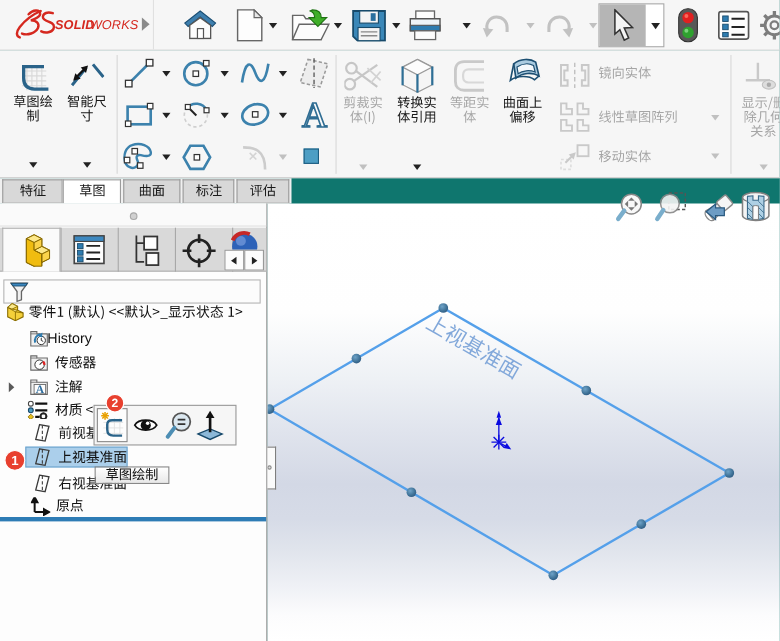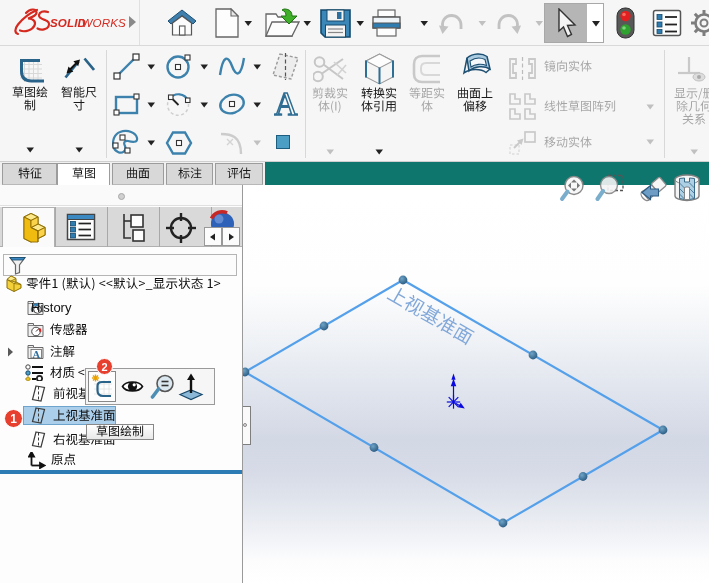--- a/index.html
+++ b/index.html
@@ -511,21 +511,21 @@
       <path d="M3.4 3.7V4.3H6.1V3.7ZM3.1 5.0V5.6H6.1V5.0ZM8.3 5.0V5.6H11.4V5.0ZM8.3 3.7V4.3H11.1V3.7ZM2 2.4V4.6H2.8V3.1H6.8V5.0H7.7V3.1H11.7V4.6H12.6V2.4H7.7V1.7H11.8V1.0H2.7V1.7H6.8V2.4ZM6.4 7.3C6.8 7.6 7.2 8 7.4 8.3H3.1V9.0H10.0C9.2 9.5 8.2 10.1 7.4 10.4C6.6 10.1 5.7 9.8 5 9.7L4.6 10.3C6.2 10.7 8.4 11.5 9.5 12.1L10 11.4C9.6 11.2 9 11 8.5 10.8C9.5 10.2 10.8 9.4 11.5 8.7L10.9 8.2L10.8 8.3H7.6L8.1 7.9C7.9 7.6 7.4 7.2 7 6.9ZM7.4 5.3C6.1 6.3 3.6 7.2 1.4 7.7C1.6 7.8 1.9 8.1 2 8.3C3.7 7.9 5.6 7.3 7.1 6.4C8.5 7.2 10.9 7.9 12.6 8.3C12.7 8.1 13 7.7 13.1 7.5C11.4 7.2 9.1 6.6 7.8 6.0L8.2 5.8Z M17.7 6.7V7.7H21.2V12.0H22.2V7.7H25.6V6.7H22.2V4.0H25.1V3.1H22.2V0.6H21.2V3.1H19.6C19.7 2.5 19.9 1.9 20 1.3L19.1 1.1C18.8 2.8 18.3 4.4 17.6 5.4C17.8 5.5 18.2 5.8 18.4 5.9C18.7 5.4 19 4.7 19.3 4.0H21.2V6.7ZM17.1 0.5C16.4 2.4 15.3 4.3 14.1 5.5C14.3 5.8 14.5 6.2 14.6 6.5C15 6 15.4 5.5 15.8 5.0V12.0H16.7V3.5C17.2 2.7 17.6 1.7 17.9 0.8Z M27.5 11.0H32.5V10.1H30.7V1.8H29.8C29.3 2.1 28.7 2.3 27.9 2.5V3.2H29.5V10.1H27.5Z M39.5 13.4 40.2 13.1C39.1 11.4 38.6 9.2 38.6 7.1C38.6 5 39.1 2.9 40.2 1.1L39.5 0.8C38.4 2.7 37.7 4.7 37.7 7.1C37.7 9.6 38.4 11.6 39.5 13.4Z M50.5 1.5C51 2.1 51.6 3 51.9 3.5L52.5 3.1C52.2 2.6 51.6 1.8 51.1 1.1ZM43 2.2C43.2 2.8 43.4 3.6 43.4 4.2L43.9 4.0C43.9 3.5 43.7 2.7 43.5 2.1ZM43.5 9.5C43.6 10.2 43.7 11.1 43.6 11.7L44.3 11.6C44.3 11 44.2 10.1 44.1 9.4ZM44.7 9.5C44.9 10.1 45.1 11 45.1 11.5L45.8 11.3C45.7 10.8 45.5 10 45.3 9.4ZM46 9.4C46.2 9.9 46.5 10.6 46.5 11.0L47.1 10.8C47.1 10.4 46.8 9.7 46.6 9.2ZM42.4 9.2C42.2 9.9 41.8 10.9 41.4 11.5L42 11.8C42.4 11.2 42.8 10.2 43 9.5ZM45.6 2.1C45.5 2.7 45.2 3.6 45.1 4.1L45.5 4.3C45.7 3.8 45.9 3 46.2 2.3ZM49.5 0.5V3.3L49.5 4.1H47.4V5.0H49.5C49.3 7.1 48.8 9.4 47 11.4C47.2 11.6 47.5 11.8 47.7 11.9C49 10.4 49.7 8.7 50 7.0C50.5 9.2 51.3 10.9 52.6 11.9C52.7 11.7 53 11.4 53.2 11.2C51.7 10.1 50.8 7.7 50.3 5.0H52.8V4.1H50.3L50.3 3.3V0.5ZM42.8 1.6H44.3V4.7H42.8ZM44.9 1.6H46.3V4.7H44.9ZM42 6.3V7.0H44.2V8.0L41.7 8.1L41.8 9.0C43.2 8.9 45.2 8.8 47.2 8.6L47.2 7.8L45 8.0V7.0H47.0V6.3H45.0V5.4H47.0V0.9H42.1V5.4H44.2V6.3Z M55.4 1.3C56.1 1.9 56.9 2.7 57.3 3.2L58 2.5C57.6 2 56.7 1.3 56.1 0.7ZM61.4 0.5C61.4 4.8 61.5 9.1 58.3 11.3C58.6 11.5 58.9 11.8 59 12.0C60.7 10.8 61.5 9 62 6.9C62.4 8.7 63.3 10.8 65.1 12.0C65.2 11.8 65.5 11.5 65.8 11.3C63 9.5 62.5 5.6 62.3 4.4C62.4 3.1 62.4 1.8 62.4 0.5ZM54.3 4.4V5.3H56.4V9.6C56.4 10.2 55.9 10.6 55.7 10.8C55.8 11 56.1 11.3 56.2 11.5C56.4 11.3 56.7 11 59.1 9.3C59 9.1 58.9 8.8 58.8 8.5L57.3 9.6V4.4Z M67.6 13.4C68.8 11.6 69.4 9.6 69.4 7.1C69.4 4.7 68.8 2.7 67.6 0.8L66.9 1.1C68 2.9 68.5 5 68.5 7.1C68.5 9.2 68 11.4 66.9 13.1Z M80.3 9.2V8.2L77.3 7.1L75.4 6.4V6.3L77.3 5.6L80.3 4.5V3.5L74.3 5.9V6.8Z M87.4 9.2V8.2L84.4 7.1L82.6 6.4V6.3L84.4 5.6L87.4 4.5V3.5L81.4 5.9V6.8Z M97.6 1.5C98.1 2.1 98.7 3 99 3.5L99.6 3.1C99.3 2.6 98.7 1.8 98.2 1.1ZM90.1 2.2C90.3 2.8 90.5 3.6 90.5 4.2L91 4.0C91 3.5 90.8 2.7 90.6 2.1ZM90.6 9.5C90.7 10.2 90.8 11.1 90.7 11.7L91.4 11.6C91.4 11 91.3 10.1 91.2 9.4ZM91.8 9.5C92 10.1 92.2 11 92.2 11.5L92.9 11.3C92.8 10.8 92.6 10 92.4 9.4ZM93.1 9.4C93.3 9.9 93.6 10.6 93.6 11.0L94.2 10.8C94.2 10.4 93.9 9.7 93.7 9.2ZM89.5 9.2C89.3 9.9 88.9 10.9 88.5 11.5L89.1 11.8C89.5 11.2 89.9 10.2 90.1 9.5ZM92.7 2.1C92.6 2.7 92.3 3.6 92.2 4.1L92.6 4.3C92.8 3.8 93 3 93.3 2.3ZM96.6 0.5V3.3L96.6 4.1H94.5V5.0H96.6C96.4 7.1 95.9 9.4 94.1 11.4C94.3 11.6 94.6 11.8 94.8 11.9C96.1 10.4 96.8 8.7 97.1 7.0C97.6 9.2 98.4 10.9 99.7 11.9C99.8 11.7 100.1 11.4 100.3 11.2C98.8 10.1 97.9 7.7 97.4 5.0H99.9V4.1H97.4L97.4 3.3V0.5ZM89.9 1.6H91.4V4.7H89.9ZM92 1.6H93.4V4.7H92.0ZM89.1 6.3V7.0H91.3V8.0L88.8 8.1L88.9 9.0C90.3 8.9 92.3 8.8 94.3 8.6L94.3 7.8L92.1 8.0V7.0H94.1V6.3H92.1V5.4H94.1V0.9H89.2V5.4H91.3V6.3Z M102.5 1.3C103.2 1.9 104 2.7 104.4 3.2L105.1 2.5C104.7 2 103.8 1.3 103.2 0.7ZM108.5 0.5C108.5 4.8 108.6 9.1 105.4 11.3C105.7 11.5 106 11.8 106.1 12.0C107.8 10.8 108.6 9 109.1 6.9C109.5 8.7 110.4 10.8 112.2 12.0C112.3 11.8 112.6 11.5 112.9 11.3C110.1 9.5 109.6 5.6 109.4 4.4C109.5 3.1 109.5 1.8 109.5 0.5ZM101.4 4.4V5.3H103.5V9.6C103.5 10.2 103 10.6 102.8 10.8C102.9 11 103.2 11.3 103.3 11.5C103.5 11.3 103.8 11 106.2 9.3C106.1 9.1 106 8.8 105.9 8.5L104.4 9.6V4.4Z M113.9 9.2 119.9 6.8V5.9L113.9 3.5V4.5L116.9 5.6L118.8 6.3V6.4L116.9 7.1L113.9 8.2Z M120.8 12.8H127.4V12.0H120.8Z M130.8 3.9H137.3V5.2H130.8ZM130.8 1.9H137.3V3.1H130.8ZM129.9 1.1V5.9H138.2V1.1ZM138 6.9C137.6 7.7 136.9 8.8 136.3 9.4L137 9.8C137.6 9.1 138.3 8.1 138.9 7.2ZM129.3 7.3C129.9 8.1 130.5 9.2 130.7 9.8L131.5 9.5C131.2 8.8 130.6 7.8 130.1 7.0ZM134.9 6.4V10.5H133.1V6.4H132.2V10.5H128.3V11.4H139.8V10.5H135.8V6.4Z M143.4 6.6C142.9 8 142 9.4 140.9 10.3C141.2 10.4 141.6 10.7 141.8 10.9C142.8 9.9 143.8 8.4 144.4 6.9ZM149 7.0C149.9 8.2 150.9 9.8 151.2 10.9L152.2 10.4C151.8 9.4 150.8 7.8 149.9 6.6ZM142.4 1.4V2.3H151.2V1.4ZM141.2 4.5V5.4H146.2V10.8C146.2 11 146.2 11 146 11.0C145.7 11 144.9 11 144 11.0C144.2 11.3 144.3 11.7 144.4 12.0C145.5 12 146.2 12 146.7 11.8C147.1 11.7 147.3 11.4 147.3 10.8V5.4H152.2V4.5Z M162.4 1.3C163 2 163.6 3 163.9 3.5L164.7 3.1C164.4 2.5 163.7 1.6 163.2 0.9ZM153.8 2.6C154.4 3.3 155.1 4.3 155.4 4.9L156.2 4.4C155.8 3.8 155.1 2.8 154.5 2.1ZM160.6 0.5V3.4L160.5 4.2H157.6V5.1H160.5C160.3 7.2 159.6 9.5 157.3 11.4C157.5 11.5 157.8 11.8 158 12.0C159.9 10.4 160.8 8.5 161.2 6.7C161.9 9.1 163 10.9 164.7 12.0C164.8 11.7 165.1 11.4 165.3 11.2C163.4 10.1 162.2 7.8 161.6 5.1H165.1V4.2H161.5L161.5 3.4V0.5ZM153.6 8.6 154.1 9.4C154.8 8.8 155.5 8.1 156.3 7.4V12.0H157.2V0.5H156.3V6.2C155.3 7.1 154.3 8 153.6 8.6Z M170.6 5.9C171.4 6.3 172.3 7 172.7 7.4L173.5 6.9C173 6.4 172.2 5.8 171.4 5.4ZM169.3 8.0V10.4C169.3 11.5 169.6 11.7 171.1 11.7C171.4 11.7 173.7 11.7 174 11.7C175.2 11.7 175.5 11.3 175.6 9.8C175.4 9.7 175 9.6 174.8 9.4C174.7 10.7 174.6 10.9 173.9 10.9C173.4 10.9 171.5 10.9 171.1 10.9C170.3 10.9 170.2 10.8 170.2 10.4V8.0ZM171 7.7C171.7 8.3 172.6 9.3 173 9.9L173.8 9.4C173.3 8.8 172.4 7.9 171.7 7.3ZM175.3 8.1C175.9 9.1 176.5 10.6 176.7 11.4L177.6 11.1C177.4 10.2 176.7 8.8 176.1 7.8ZM167.8 8.0C167.6 9 167.1 10.3 166.6 11.1L167.4 11.5C168 10.7 168.4 9.3 168.6 8.3ZM171.7 0.4C171.6 1.1 171.6 1.7 171.4 2.3H166.6V3.1H171.2C170.6 4.8 169.4 6.1 166.4 6.8C166.6 7 166.9 7.4 167 7.6C170.2 6.8 171.6 5.1 172.2 3.1C173.1 5.4 174.8 6.9 177.2 7.6C177.4 7.3 177.6 6.9 177.9 6.7C175.6 6.2 174 4.9 173.2 3.1H177.7V2.3H172.4C172.5 1.7 172.6 1.1 172.7 0.4Z M182.7 11.0H187.7V10.1H185.9V1.8H185.0C184.5 2.1 183.9 2.3 183.1 2.5V3.2H184.7V10.1H182.7Z M189.2 9.2 195.2 6.8V5.9L189.2 3.5V4.5L192.1 5.6L194 6.3V6.4L192.1 7.1L189.2 8.2Z" fill="#111"></path>
     </svg>
     <svg class="abs" style="left:27px;top:299px" width="17" height="17" viewBox="0 0 17 17">
 <path d="M1 15.5 L1 2.5 L6.5 2.5 L6.5 4.5 L16 4.5 L16 15.5 Z" fill="#f0f0f0" stroke="#6a6a6a" stroke-width="1"></path>
 <path d="M1 4.5 L6.5 4.5" stroke="#6a6a6a" stroke-width="0.8"></path>
 <circle cx="10.5" cy="10.5" r="3.8" fill="#fff" stroke="#333" stroke-width="0.9"></circle>
       <path d="M10.5 8.2 L10.5 10.5 L12.3 11.4" stroke="#333" stroke-width="0.9" fill="none"></path>
       <path d="M5 12.5 A6 6 0 0 1 9.5 4.8" fill="none" stroke="#2e7cb0" stroke-width="1.8"></path>
       <path d="M11.5 3.2 L7.2 6.2 L11.3 7.8 Z" fill="#2e7cb0"></path>
     </svg>
-    <div class="abs" style="left:31px;top:300px;font:13px 'Liberation Sans';color:#111">History</div>
+    <div class="abs" style="left:43px;top:300px;font:13px 'Liberation Sans';color:#111">History</div>
     <svg class="abs" style="left:27px;top:321px" width="17" height="17" viewBox="0 0 17 17">
 <path d="M1 15.5 L1 2.5 L6.5 2.5 L6.5 4.5 L16 4.5 L16 15.5 Z" fill="#f0f0f0" stroke="#6a6a6a" stroke-width="1"></path>
 <path d="M1 4.5 L6.5 4.5" stroke="#6a6a6a" stroke-width="0.8"></path>
 <circle cx="9" cy="10.5" r="4.3" fill="#fff" stroke="#333" stroke-width="0.9"></circle>
       <path d="M9 10.5 L11.6 7.9" stroke="#333" stroke-width="1"></path>
       <path d="M12.2 7.6 A4.3 4.3 0 0 1 13.3 10.7" fill="none" stroke="#d22" stroke-width="2.2"></path>
     </svg>
     <svg style="position:absolute;left:49px;top:323px;overflow:visible" width="39" height="17">
       <path d="M4.3 0.5C3.6 2.4 2.5 4.3 1.2 5.5C1.4 5.8 1.6 6.2 1.8 6.5C2.2 6 2.6 5.5 3 4.9V12.0H3.9V3.5C4.4 2.7 4.8 1.7 5.2 0.8ZM6.9 9.4C8 10.2 9.5 11.3 10.1 12.0L10.8 11.3C10.5 11 10 10.6 9.5 10.2C10.4 9.1 11.5 7.9 12.2 7.0L11.6 6.6L11.4 6.7H7.4L7.9 5.2H12.9V4.3H8.1L8.5 2.8H12.4V1.9H8.8L9.1 0.7L8.2 0.6L7.8 1.9H5.4V2.8H7.6L7.2 4.3H4.6V5.2H6.9C6.6 6.1 6.4 6.9 6.1 7.6H10.6C10.1 8.2 9.4 8.9 8.7 9.6C8.3 9.4 7.9 9.1 7.5 8.9Z M16.5 3.4V4.0H20.4V3.4ZM16.8 8.7V10.7C16.8 11.7 17.2 11.9 18.6 11.9C18.9 11.9 21.2 11.9 21.5 11.9C22.7 11.9 23 11.5 23.1 9.9C22.9 9.9 22.5 9.8 22.3 9.6C22.2 10.9 22.1 11.1 21.4 11.1C20.9 11.1 19 11.1 18.6 11.1C17.9 11.1 17.7 11.1 17.7 10.7V8.7ZM18.7 8.5C19.3 9.1 20 9.9 20.3 10.4L21.1 10.0C20.8 9.5 20 8.7 19.4 8.1ZM23 9.0C23.5 9.7 24.1 10.7 24.4 11.4L25.2 11.1C25 10.4 24.4 9.4 23.9 8.7ZM15.4 9.0C15.1 9.7 14.6 10.6 14.1 11.2L14.9 11.6C15.4 10.9 15.8 10 16.2 9.3ZM17.4 5.5H19.4V6.8H17.4ZM16.6 4.8V7.5H20.2V4.8ZM15.1 1.8V3.6C15.1 4.9 15 6.7 14.1 8.0C14.2 8.1 14.6 8.4 14.7 8.6C15.8 7.2 16 5.1 16 3.6V2.5H20.8C21 4 21.4 5.3 21.8 6.3C21.3 6.8 20.7 7.2 20.1 7.6C20.3 7.8 20.6 8.1 20.8 8.2C21.3 7.9 21.8 7.5 22.2 7.1C22.8 7.9 23.4 8.4 24.2 8.4C25 8.4 25.3 7.9 25.5 6.3C25.2 6.2 24.9 6.1 24.7 5.9C24.7 7 24.5 7.5 24.2 7.5C23.8 7.5 23.3 7.1 22.9 6.4C23.6 5.5 24.2 4.5 24.6 3.3L23.8 3.1C23.5 4 23 4.8 22.5 5.6C22.1 4.8 21.9 3.7 21.7 2.5H25.4V1.8H23.9L24.3 1.4C24 1.1 23.3 0.7 22.8 0.5L22.2 0.9C22.7 1.1 23.2 1.5 23.6 1.8H21.6C21.6 1.4 21.6 0.9 21.6 0.5H20.7C20.7 0.9 20.7 1.4 20.7 1.8Z M28.4 1.9H30.6V3.6H28.4ZM33.8 1.9H36.0V3.6H33.8ZM33.7 4.9C34.2 5.1 34.8 5.5 35.2 5.8H31.6C31.9 5.3 32.2 4.9 32.4 4.5L31.5 4.3V1.1H27.6V4.4H31.4C31.2 4.9 30.9 5.3 30.6 5.8H26.6V6.6H29.7C28.9 7.3 27.8 8 26.4 8.5C26.6 8.7 26.8 9 26.9 9.2L27.6 8.9V12.0H28.5V11.6H30.6V11.9H31.5V8.1H29.1C29.8 7.7 30.4 7.1 30.9 6.6H33.3C33.8 7.2 34.5 7.7 35.2 8.1H32.9V12.0H33.8V11.6H36.0V11.9H36.9V8.9L37.5 9.2C37.7 8.9 37.9 8.6 38.1 8.4C36.8 8.1 35.4 7.4 34.4 6.6H37.9V5.8H35.7L36 5.4C35.6 5.1 34.8 4.7 34.2 4.4ZM32.9 1.1V4.4H36.9V1.1ZM28.5 10.8V9.0H30.6V10.8ZM33.8 10.8V9.0H36.0V10.8Z" fill="#111"></path>
     </svg>

